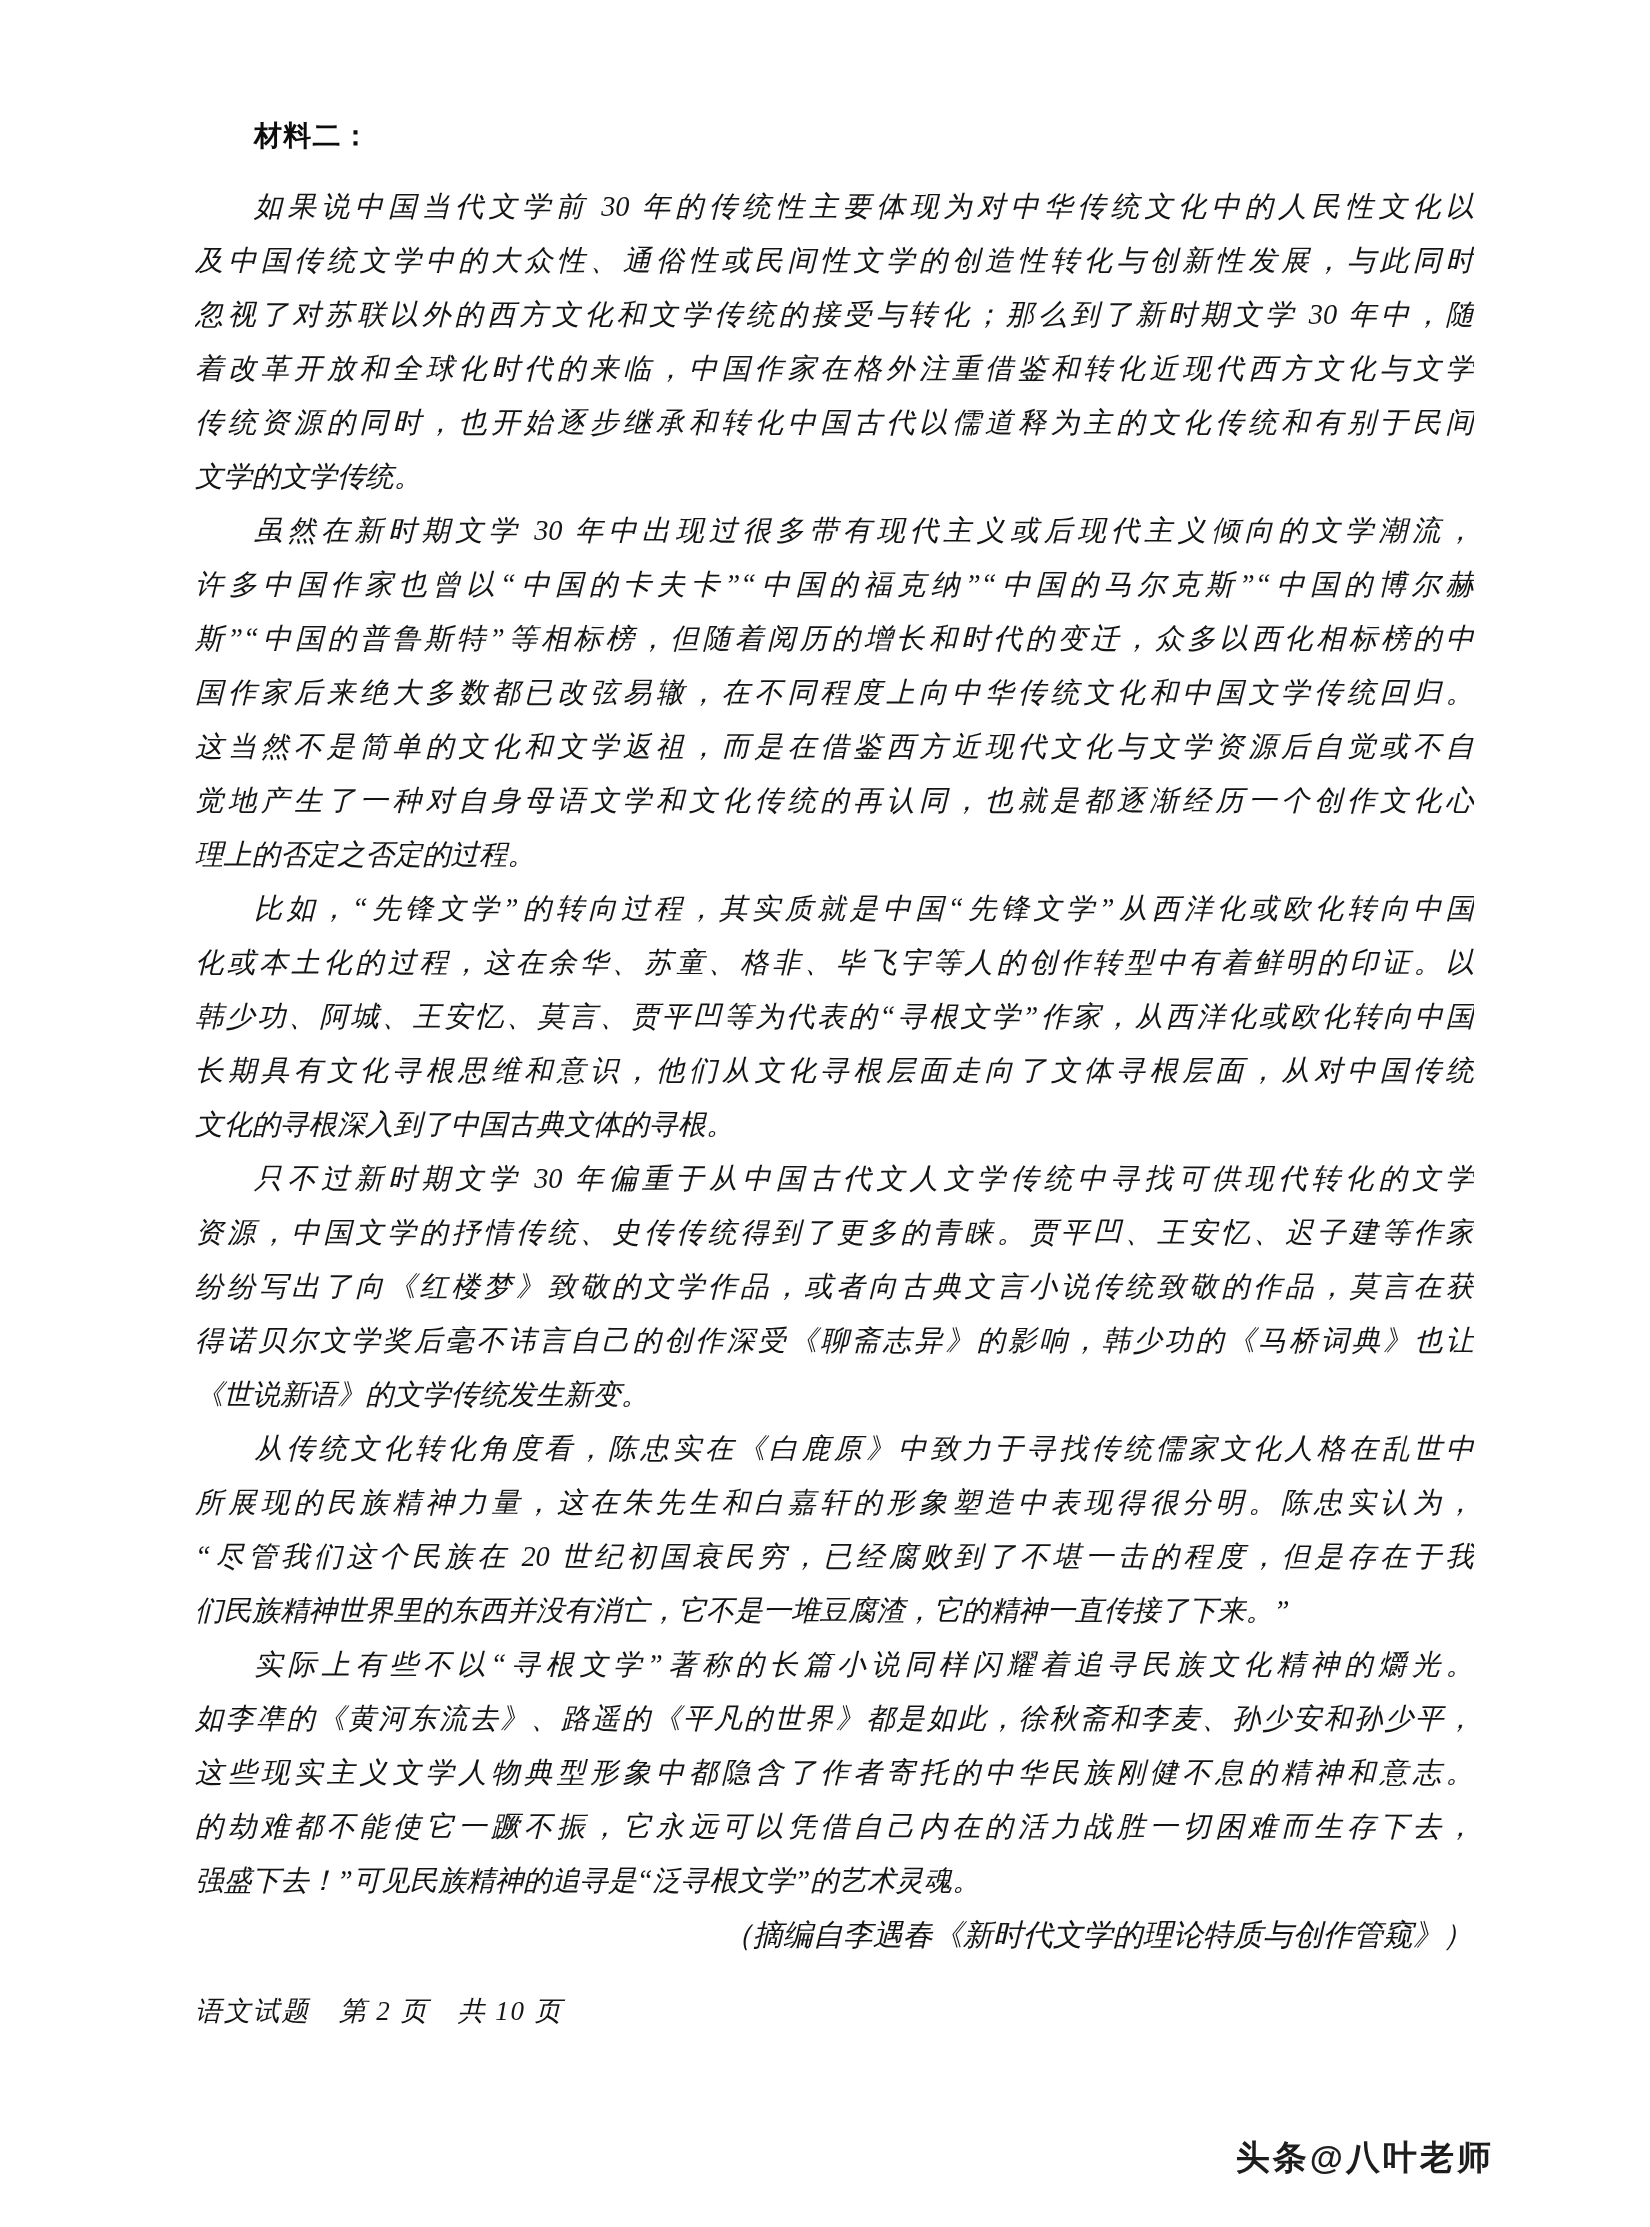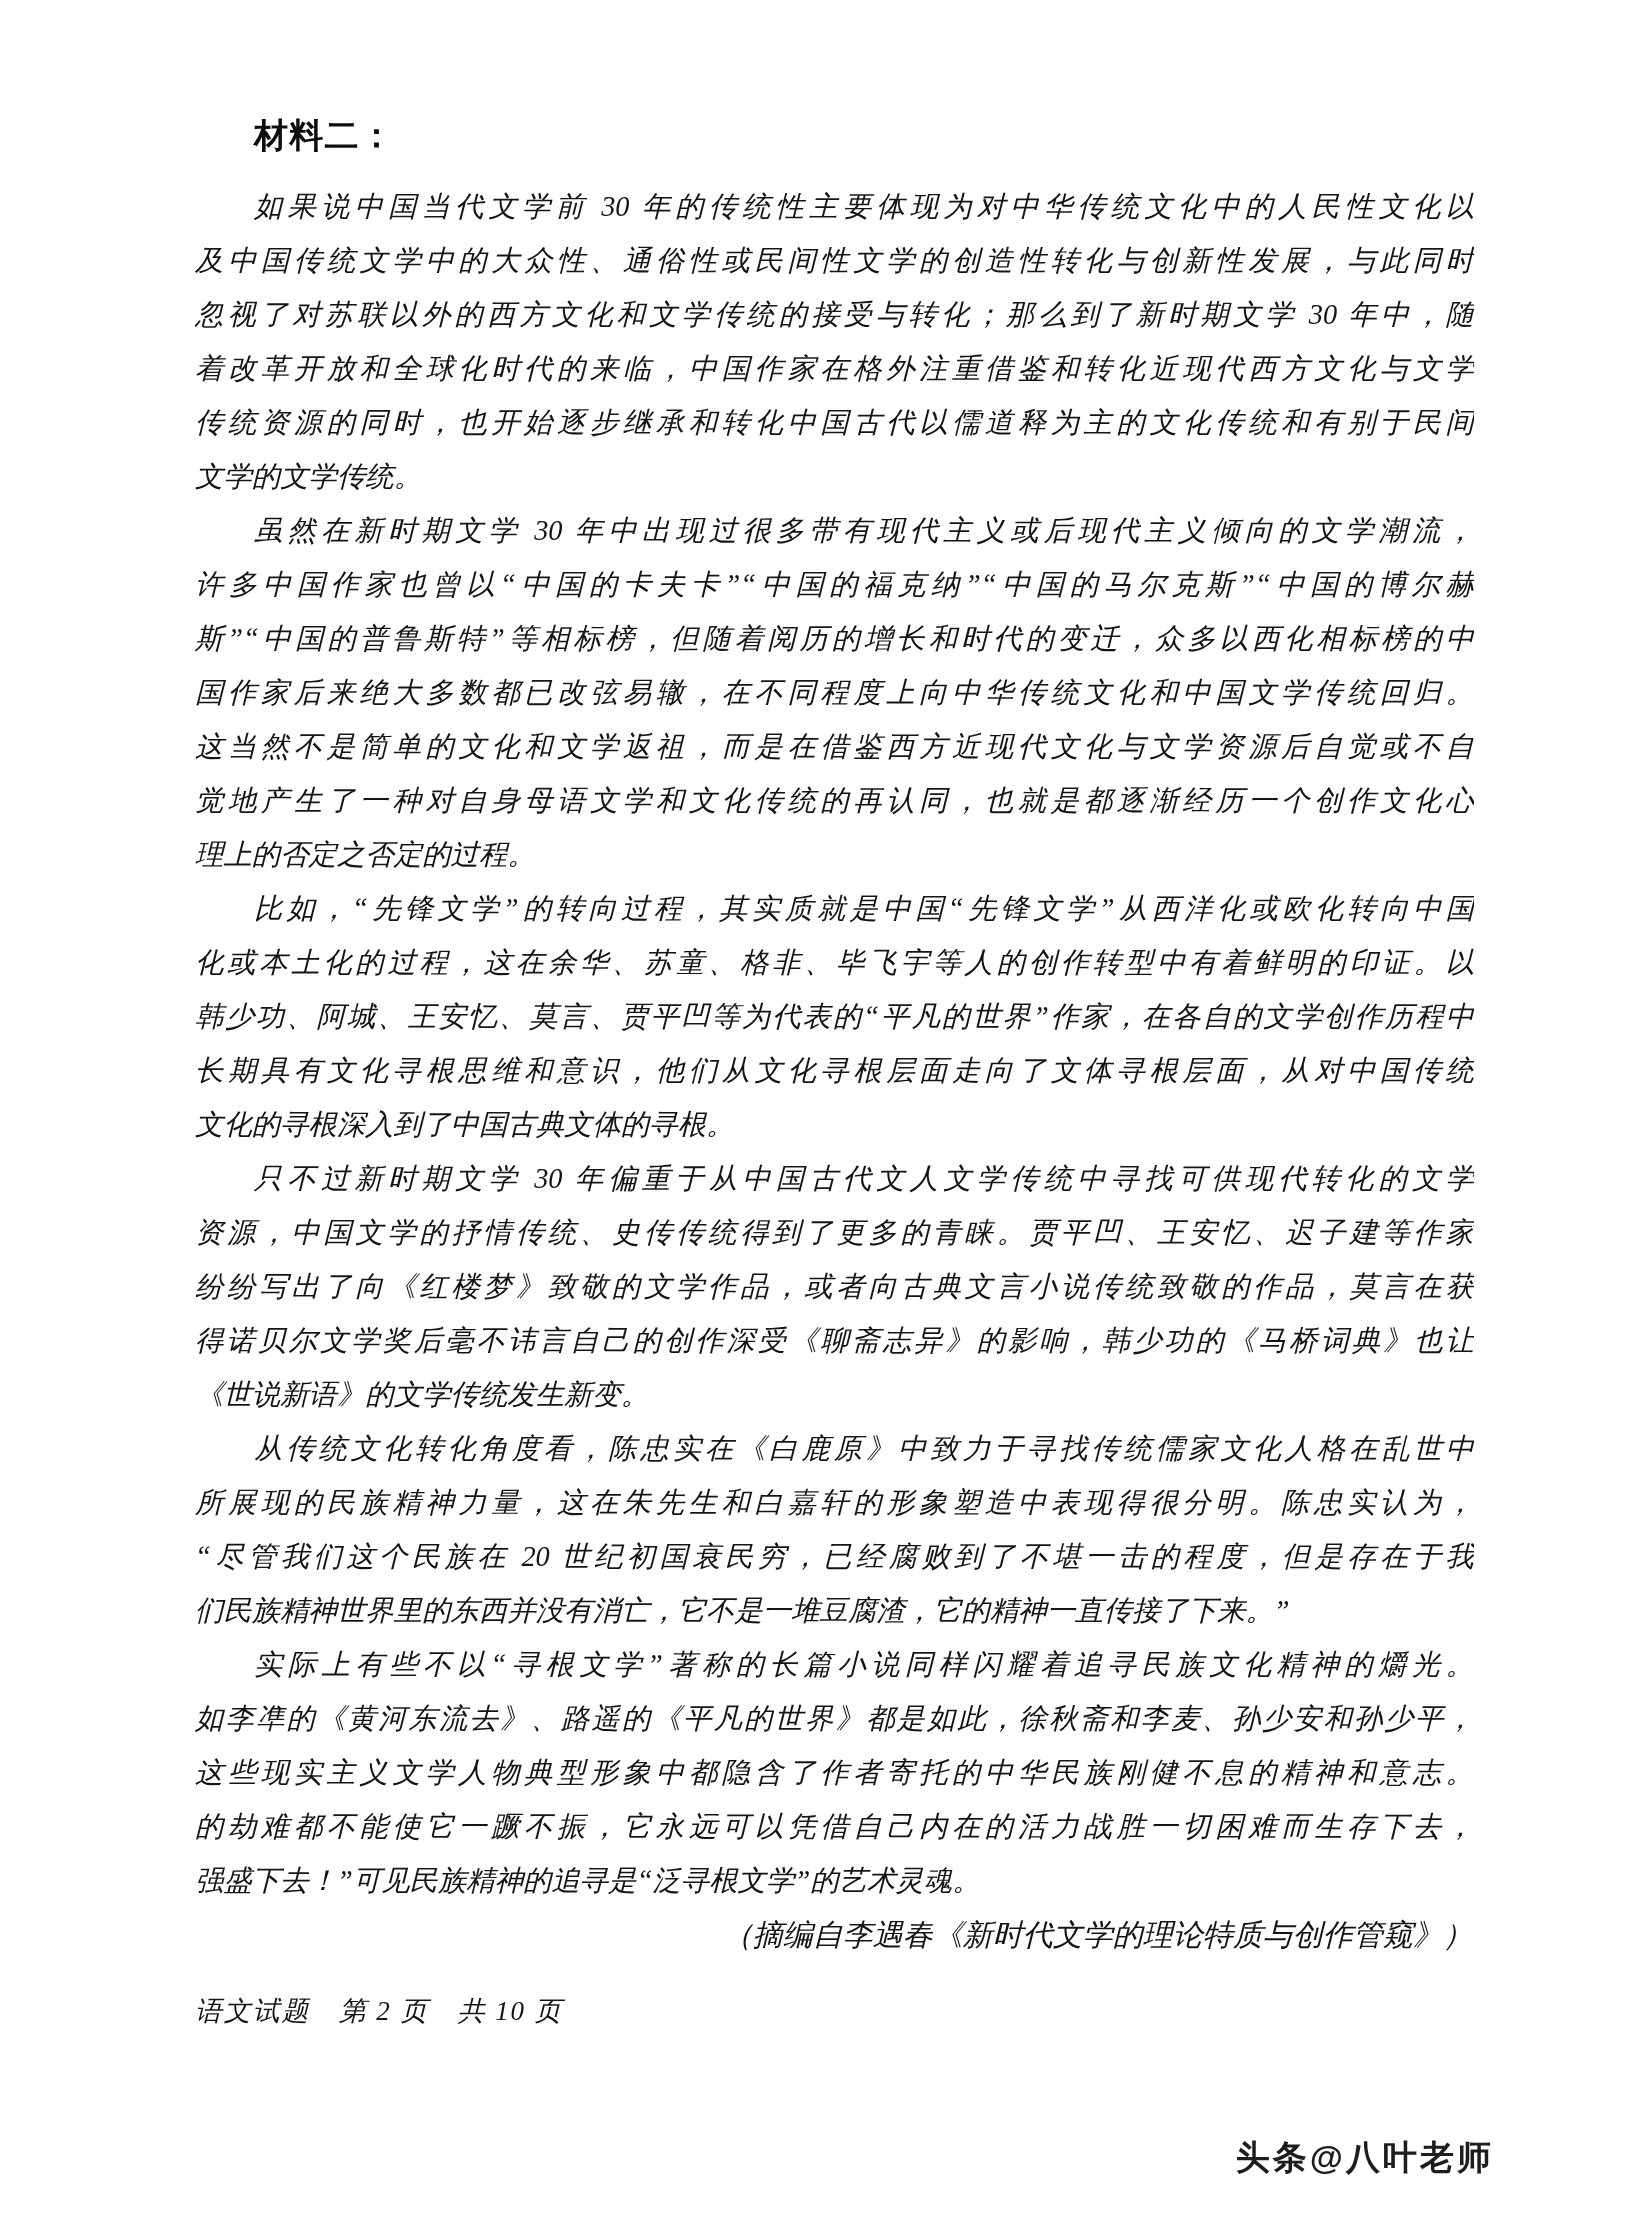--- a/index.html
+++ b/index.html
@@ -14,21 +14,21 @@
   }
   .content {
     position: absolute;
     left: 195px;
     top: 117px;
     width: 1279px;
   }
   .heading {
     font-family: "Liberation Sans", sans-serif;
     font-weight: bold;
-    font-size: 34px;
+    font-size: 28px;
     line-height: 37px;
     text-indent: 59px;
     color: #0d0d0d;
     letter-spacing: 1.2px;
   }
   .lines { margin-top: 25.5px; }
   .ln {
     font-family: "Liberation Serif", serif;
     font-style: italic;
     font-size: 28.4px;
@@ -99,21 +99,21 @@
         <div class="ln">斯”“中国的普鲁斯特”等相标榜，但随着阅历的增长和时代的变迁，众多以西化相标榜的中</div>
         <div class="ln">国作家后来绝大多数都已改弦易辙，在不同程度上向中华传统文化和中国文学传统回归。</div>
         <div class="ln">这当然不是简单的文化和文学返祖，而是在借鉴西方近现代文化与文学资源后自觉或不自</div>
         <div class="ln">觉地产生了一种对自身母语文学和文化传统的再认同，也就是都逐渐经历一个创作文化心</div>
         <div class="ln plast">理上的否定之否定的过程。</div>
       </div>
 
       <div>
         <div class="ln first">比如，“先锋文学”的转向过程，其实质就是中国“先锋文学”从西洋化或欧化转向中国</div>
         <div class="ln">化或本土化的过程，这在余华、苏童、格非、毕飞宇等人的创作转型中有着鲜明的印证。以</div>
-        <div class="ln">韩少功、阿城、王安忆、莫言、贾平凹等为代表的“平凡的世界”作家，在各自的文学创作历程中</div>
+        <div class="ln">韩少功、阿城、王安忆、莫言、贾平凹等为代表的“寻根文学”作家，从西洋化或欧化转向中国</div>
         <div class="ln">长期具有文化寻根思维和意识，他们从文化寻根层面走向了文体寻根层面，从对中国传统</div>
         <div class="ln plast">文化的寻根深入到了中国古典文体的寻根。</div>
       </div>
 
       <div>
         <div class="ln first">只不过新时期文学 30 年偏重于从中国古代文人文学传统中寻找可供现代转化的文学</div>
         <div class="ln">资源，中国文学的抒情传统、史传传统得到了更多的青睐。贾平凹、王安忆、迟子建等作家</div>
         <div class="ln">纷纷写出了向《红楼梦》致敬的文学作品，或者向古典文言小说传统致敬的作品，莫言在获</div>
         <div class="ln">得诺贝尔文学奖后毫不讳言自己的创作深受《聊斋志异》的影响，韩少功的《马桥词典》也让</div>
         <div class="ln plast">《世说新语》的文学传统发生新变。</div>

